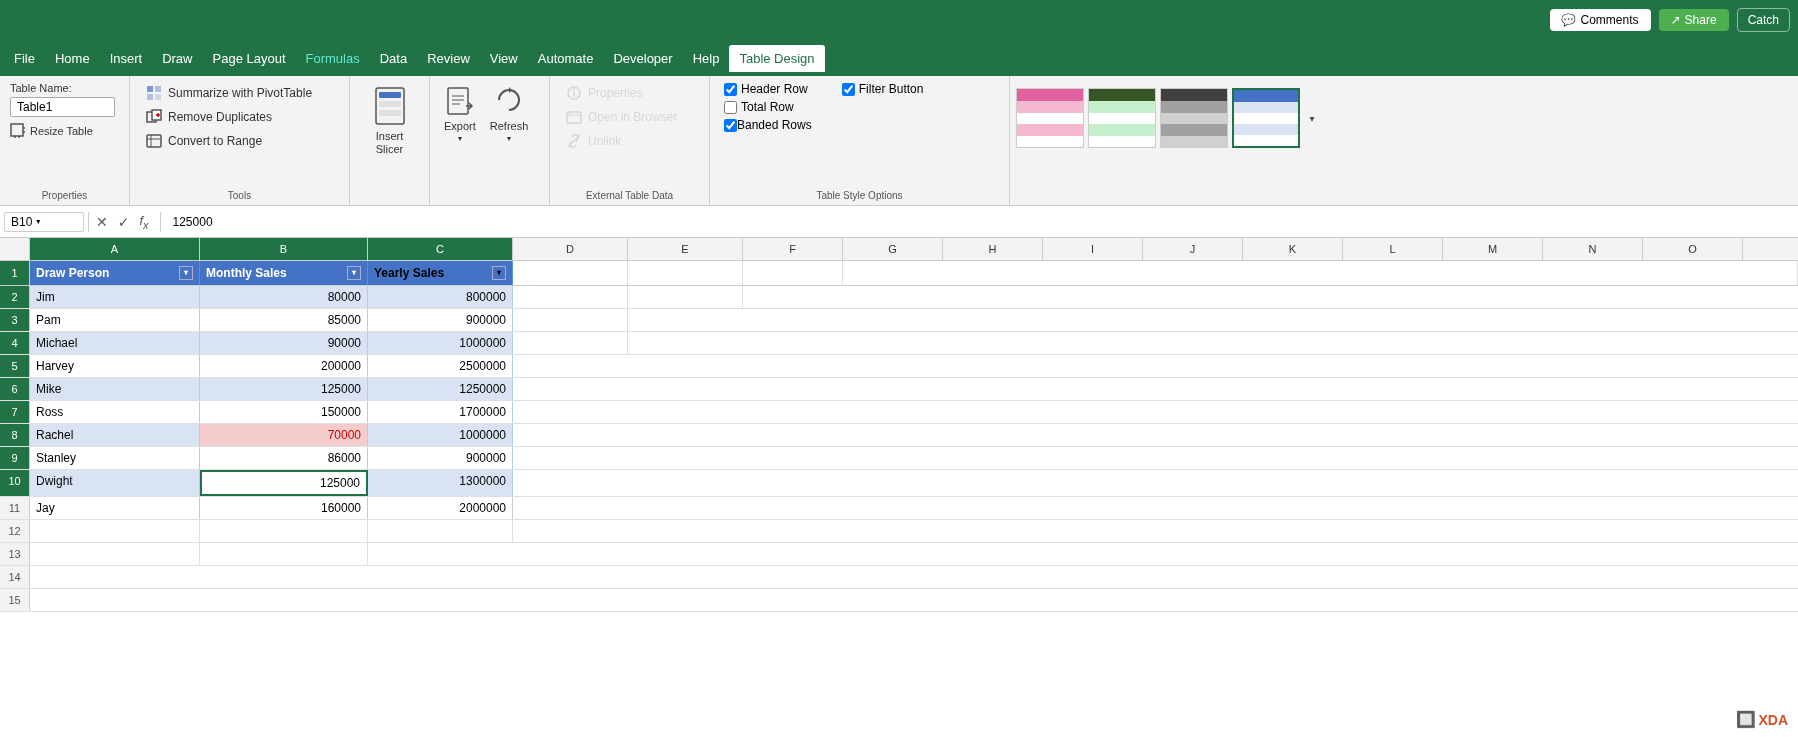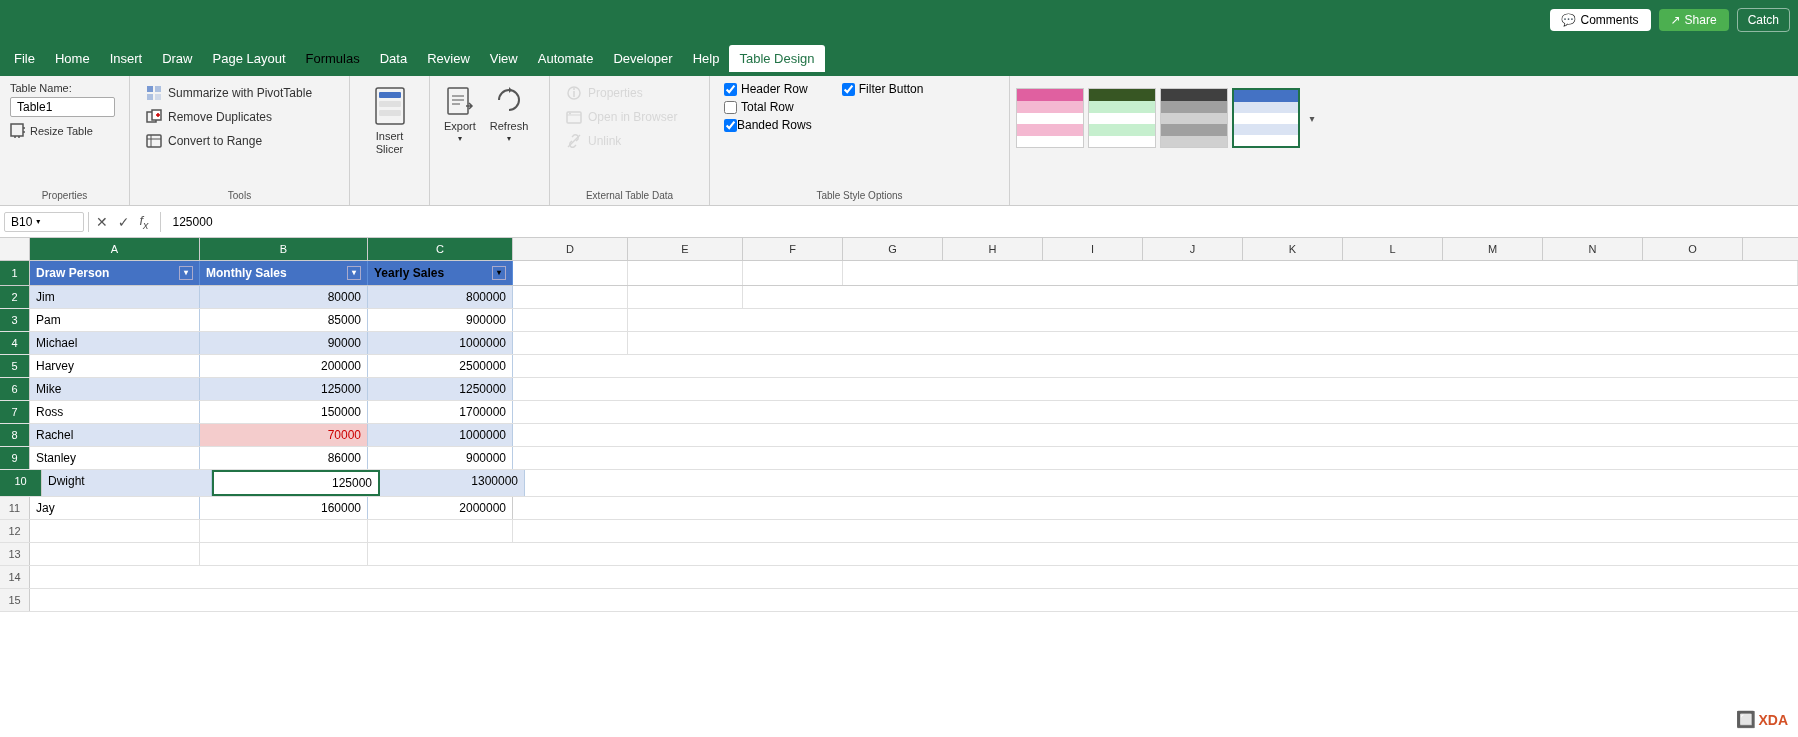--- a/index.html
+++ b/index.html
@@ -21,21 +21,21 @@
     <span>Catch</span>
   </button>
 </div>
 
 <div style="height:36px; background:#217346; display:flex; align-items:center; padding:0 4px;">
   <div style="color:white; padding:6px 10px; font-size:13px; cursor:pointer; border-radius:3px;">File</div>
   <div style="color:white; padding:6px 10px; font-size:13px; cursor:pointer; border-radius:3px;">Home</div>
   <div style="color:white; padding:6px 10px; font-size:13px; cursor:pointer; border-radius:3px;">Insert</div>
   <div style="color:white; padding:6px 10px; font-size:13px; cursor:pointer; border-radius:3px;">Draw</div>
   <div style="color:white; padding:6px 10px; font-size:13px; cursor:pointer; border-radius:3px;">Page Layout</div>
-  <div style="color:#000000; padding:6px 10px; font-size:13px; cursor:pointer; border-radius:3px;">Formulas</div>
+  <div style="color:#5eead4; padding:6px 10px; font-size:13px; cursor:pointer; border-radius:3px;">Formulas</div>
   <div style="color:white; padding:6px 10px; font-size:13px; cursor:pointer; border-radius:3px;">Data</div>
   <div style="color:white; padding:6px 10px; font-size:13px; cursor:pointer; border-radius:3px;">Review</div>
   <div style="color:white; padding:6px 10px; font-size:13px; cursor:pointer; border-radius:3px;">View</div>
   <div style="color:white; padding:6px 10px; font-size:13px; cursor:pointer; border-radius:3px;">Automate</div>
   <div style="color:white; padding:6px 10px; font-size:13px; cursor:pointer; border-radius:3px;">Developer</div>
   <div style="color:white; padding:6px 10px; font-size:13px; cursor:pointer; border-radius:3px;">Help</div>
   <div style="color:#217346; background:white; padding:6px 10px; font-size:13px; cursor:pointer; border-radius:3px 3px 0 0; font-weight:500;">Table Design</div>
 </div>
 
 <div style="display:flex; height:130px; background:#f3f3f3; border-bottom:1px solid #ccc; align-items:stretch;">
@@ -410,21 +410,21 @@
 
     <div style="display:flex; border-bottom:1px solid #e0e0e0; min-height:22px;">
       <div style="width:30px; min-width:30px; text-align:center; font-size:11px; color:white; border-right:1px solid #ccc; background:#217346; line-height:22px; cursor:pointer;">9</div>
       <div style="width:170px; min-width:170px; border-right:1px solid #b8cce4; background:white; font-size:12px; line-height:22px; padding:0 6px; cursor:cell;">Stanley</div>
       <div style="width:168px; min-width:168px; border-right:1px solid #b8cce4; background:white; font-size:12px; line-height:22px; padding:0 6px; text-align:right; cursor:cell;">86000</div>
       <div style="width:145px; min-width:145px; border-right:1px solid #b8cce4; background:white; font-size:12px; line-height:22px; padding:0 6px; text-align:right; cursor:cell;">900000</div>
       <div style="flex:1; font-size:12px; line-height:22px; padding:0 4px; background:white;"></div>
     </div>
 
     <div style="display:flex; border-bottom:1px solid #e0e0e0; min-height:22px;">
-      <div style="width:42px; min-width:30px; text-align:center; font-size:11px; color:white; border-right:1px solid #ccc; background:#217346; line-height:22px; cursor:pointer;">10</div>
+      <div style="width:30px; min-width:30px; text-align:center; font-size:11px; color:white; border-right:1px solid #ccc; background:#217346; line-height:22px; cursor:pointer;">10</div>
       <div style="width:170px; min-width:170px; border-right:1px solid #b8cce4; background:#dae3f3; font-size:12px; line-height:22px; padding:0 6px; cursor:cell;">Dwight</div>
       <div style="width:168px; min-width:168px; border-right:2px solid #217346; border-left:2px solid #217346; border-top:2px solid #217346; border-bottom:2px solid #217346; background:white; font-size:12px; line-height:22px; padding:0 6px; text-align:right; cursor:cell; position:relative;">125000</div>
       <div style="width:145px; min-width:145px; border-right:1px solid #b8cce4; background:#dae3f3; font-size:12px; line-height:22px; padding:0 6px; text-align:right; cursor:cell;">1300000</div>
       <div style="flex:1; font-size:12px; line-height:22px; padding:0 4px; background:white;"></div>
     </div>
 
     <div style="display:flex; border-bottom:1px solid #e0e0e0; min-height:22px;">
       <div style="width:30px; min-width:30px; text-align:center; font-size:11px; color:#555; border-right:1px solid #ccc; background:#f3f3f3; line-height:22px; cursor:pointer;">11</div>
       <div style="width:170px; min-width:170px; border-right:1px solid #b8cce4; background:white; font-size:12px; line-height:22px; padding:0 6px; cursor:cell;">Jay</div>
       <div style="width:168px; min-width:168px; border-right:1px solid #b8cce4; background:white; font-size:12px; line-height:22px; padding:0 6px; text-align:right; cursor:cell;">160000</div>

